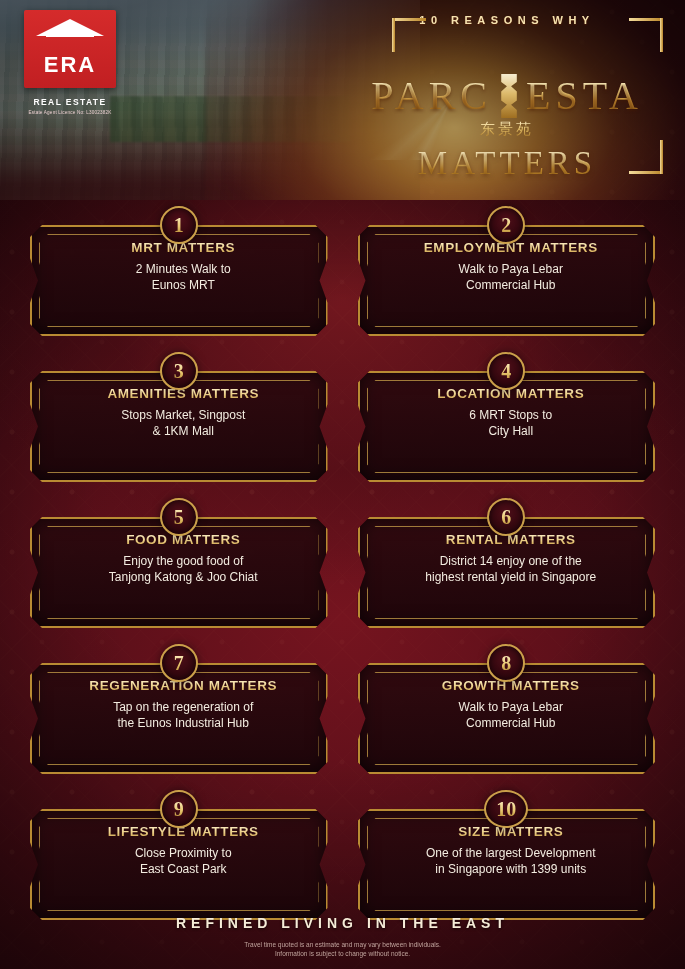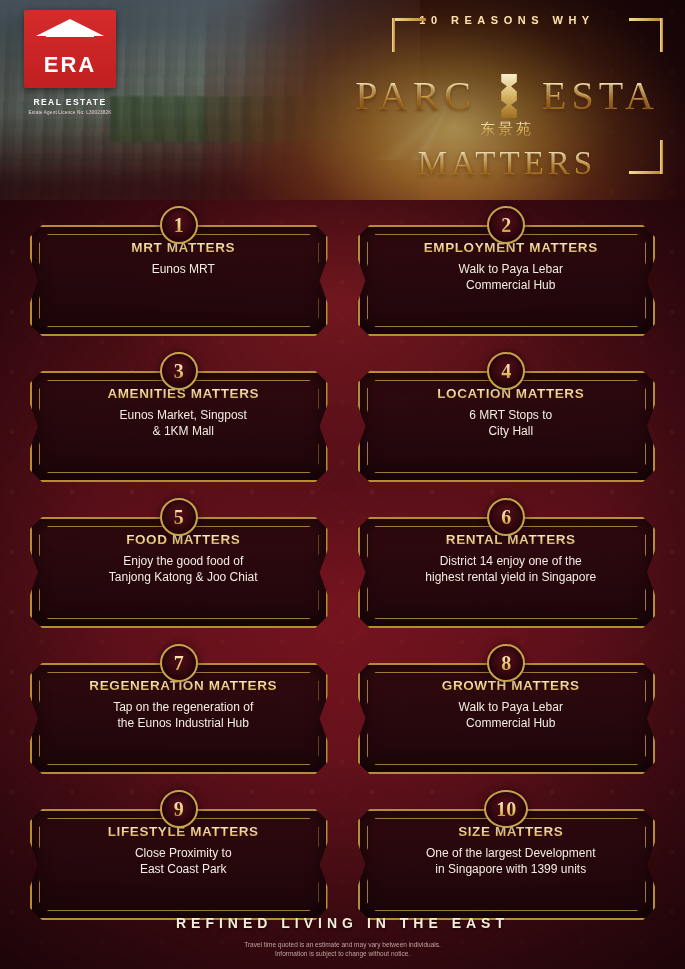--- a/index.html
+++ b/index.html
@@ -128,21 +128,21 @@
   .headline {
     position: absolute; right: 18px; top: 14px;
     width: 320px; text-align: center; z-index: 5;
   }
   .ten-reasons {
     font-size: 11px; letter-spacing: 5.5px; color: #f6e3b0;
     font-weight: bold; text-shadow: 0 1px 2px rgba(90,30,0,.8);
     margin-bottom: 14px;
   }
   .parc-line {
-    display: flex; align-items: center; justify-content: center; gap: 20px;
+    display: flex; align-items: center; justify-content: center; gap: 4px;
     line-height: 1;
     margin-top: 48px;
   }
   .parc-word {
     font-family: "Liberation Serif", serif;
     font-size: 40px; letter-spacing: 5px;
     background: linear-gradient(180deg, #fffbe8 0%, #f3d98a 35%, #c58e32 62%, #8a5a15 100%);
     -webkit-background-clip: text; background-clip: text; color: transparent;
     text-shadow: 0 2px 3px rgba(70,25,0,.45);
   }
@@ -310,20 +310,21 @@
 
     <div class="cell">
       <div class="badge">
           <span>1</span>
         </div>
       <div class="plaque">
           <div class="plaque-inner"></div>
         </div>
       <div class="card-text">
         <div class="card-title">MRT MATTERS</div>
+        <div class="card-desc">2 Minutes Walk to</div>
         <div class="card-desc">Eunos MRT</div>
       </div>
     </div>
 
     <div class="cell">
       <div class="badge">
           <span>2</span>
         </div>
       <div class="plaque">
           <div class="plaque-inner"></div>
@@ -337,21 +338,21 @@
 
     <div class="cell">
       <div class="badge">
           <span>3</span>
         </div>
       <div class="plaque">
           <div class="plaque-inner"></div>
         </div>
       <div class="card-text">
         <div class="card-title">AMENITIES MATTERS</div>
-        <div class="card-desc">Eunos Market, Singpost</div>
+        <div class="card-desc">Stops Market, Singpost</div>
         <div class="card-desc">&amp; 1KM Mall</div>
       </div>
     </div>
 
     <div class="cell">
       <div class="badge">
           <span>4</span>
         </div>
       <div class="plaque">
           <div class="plaque-inner"></div>

